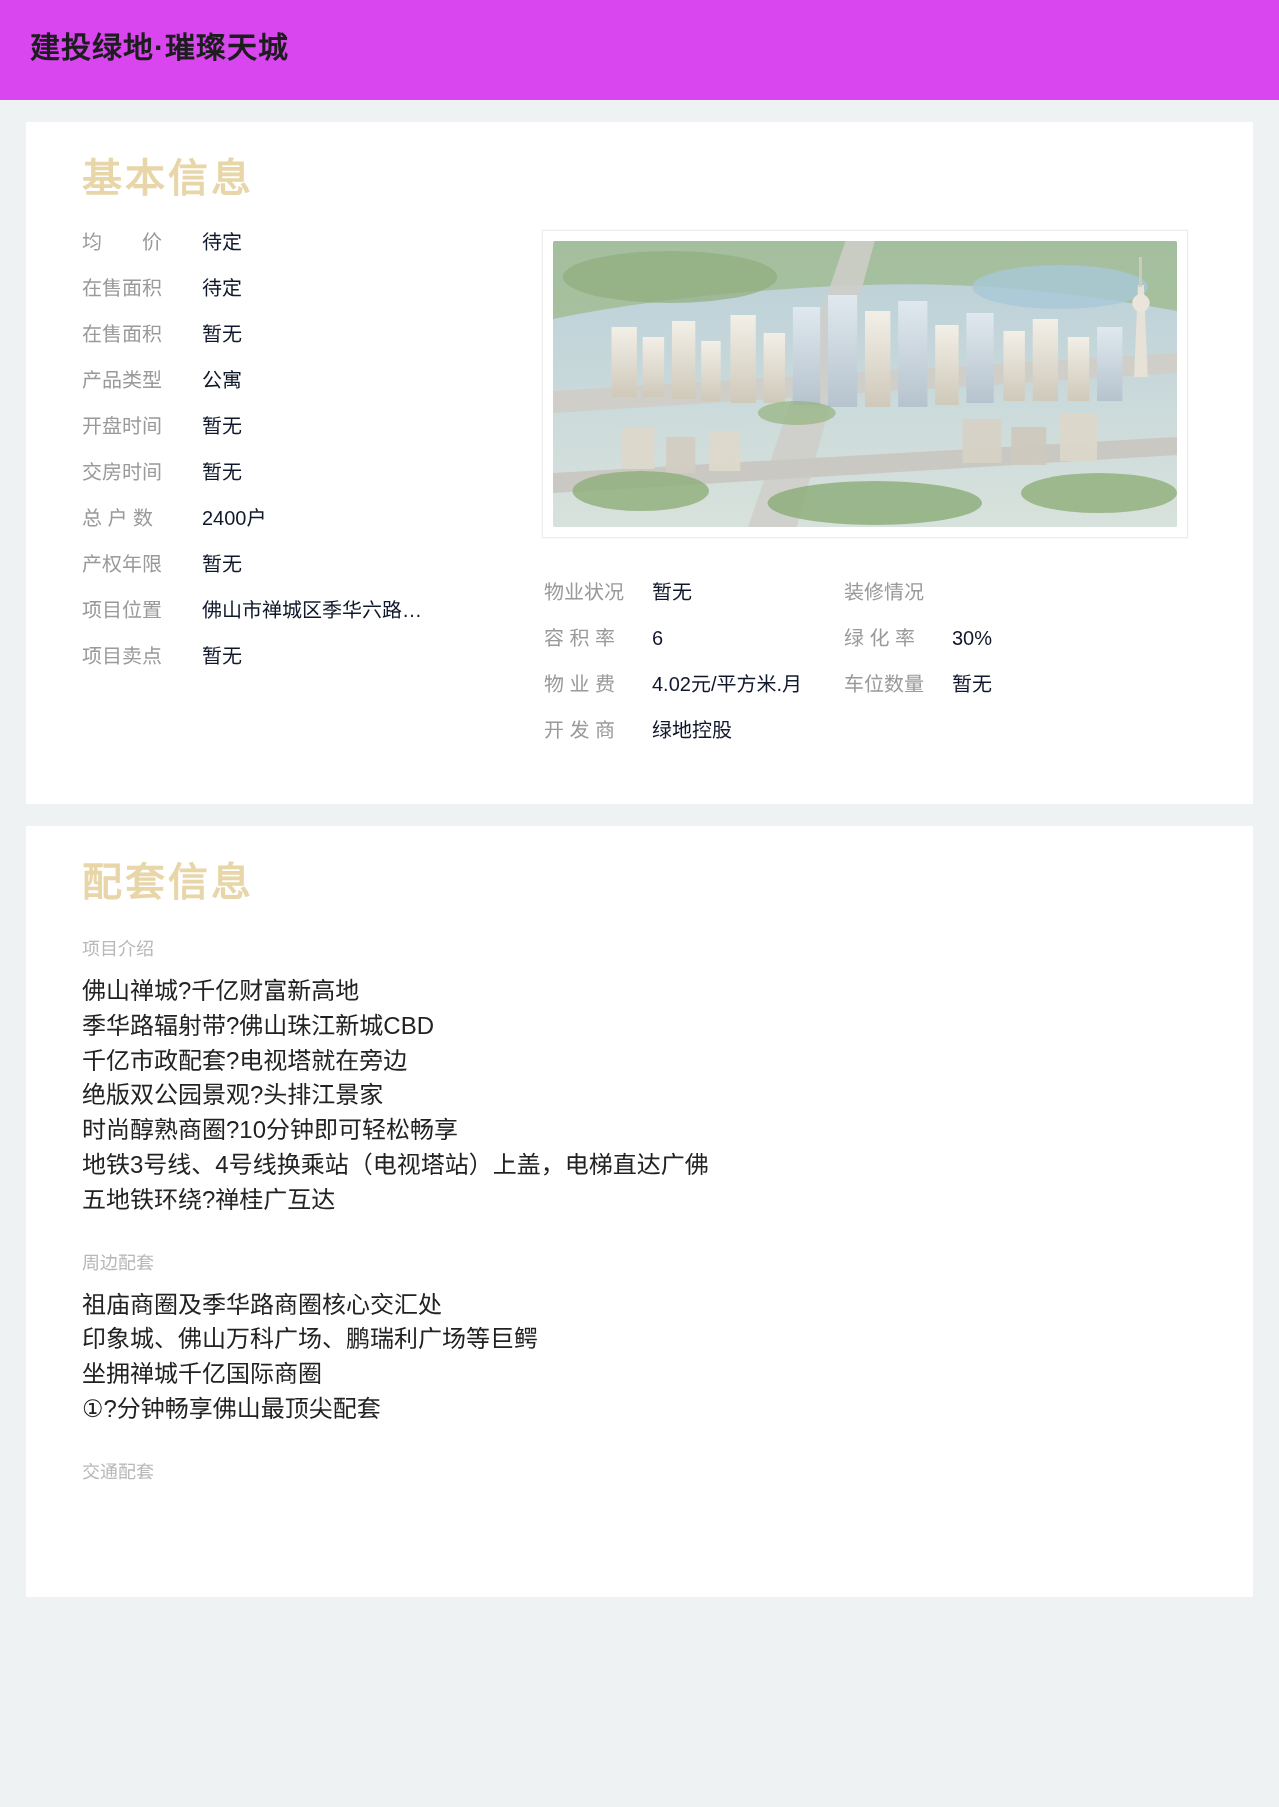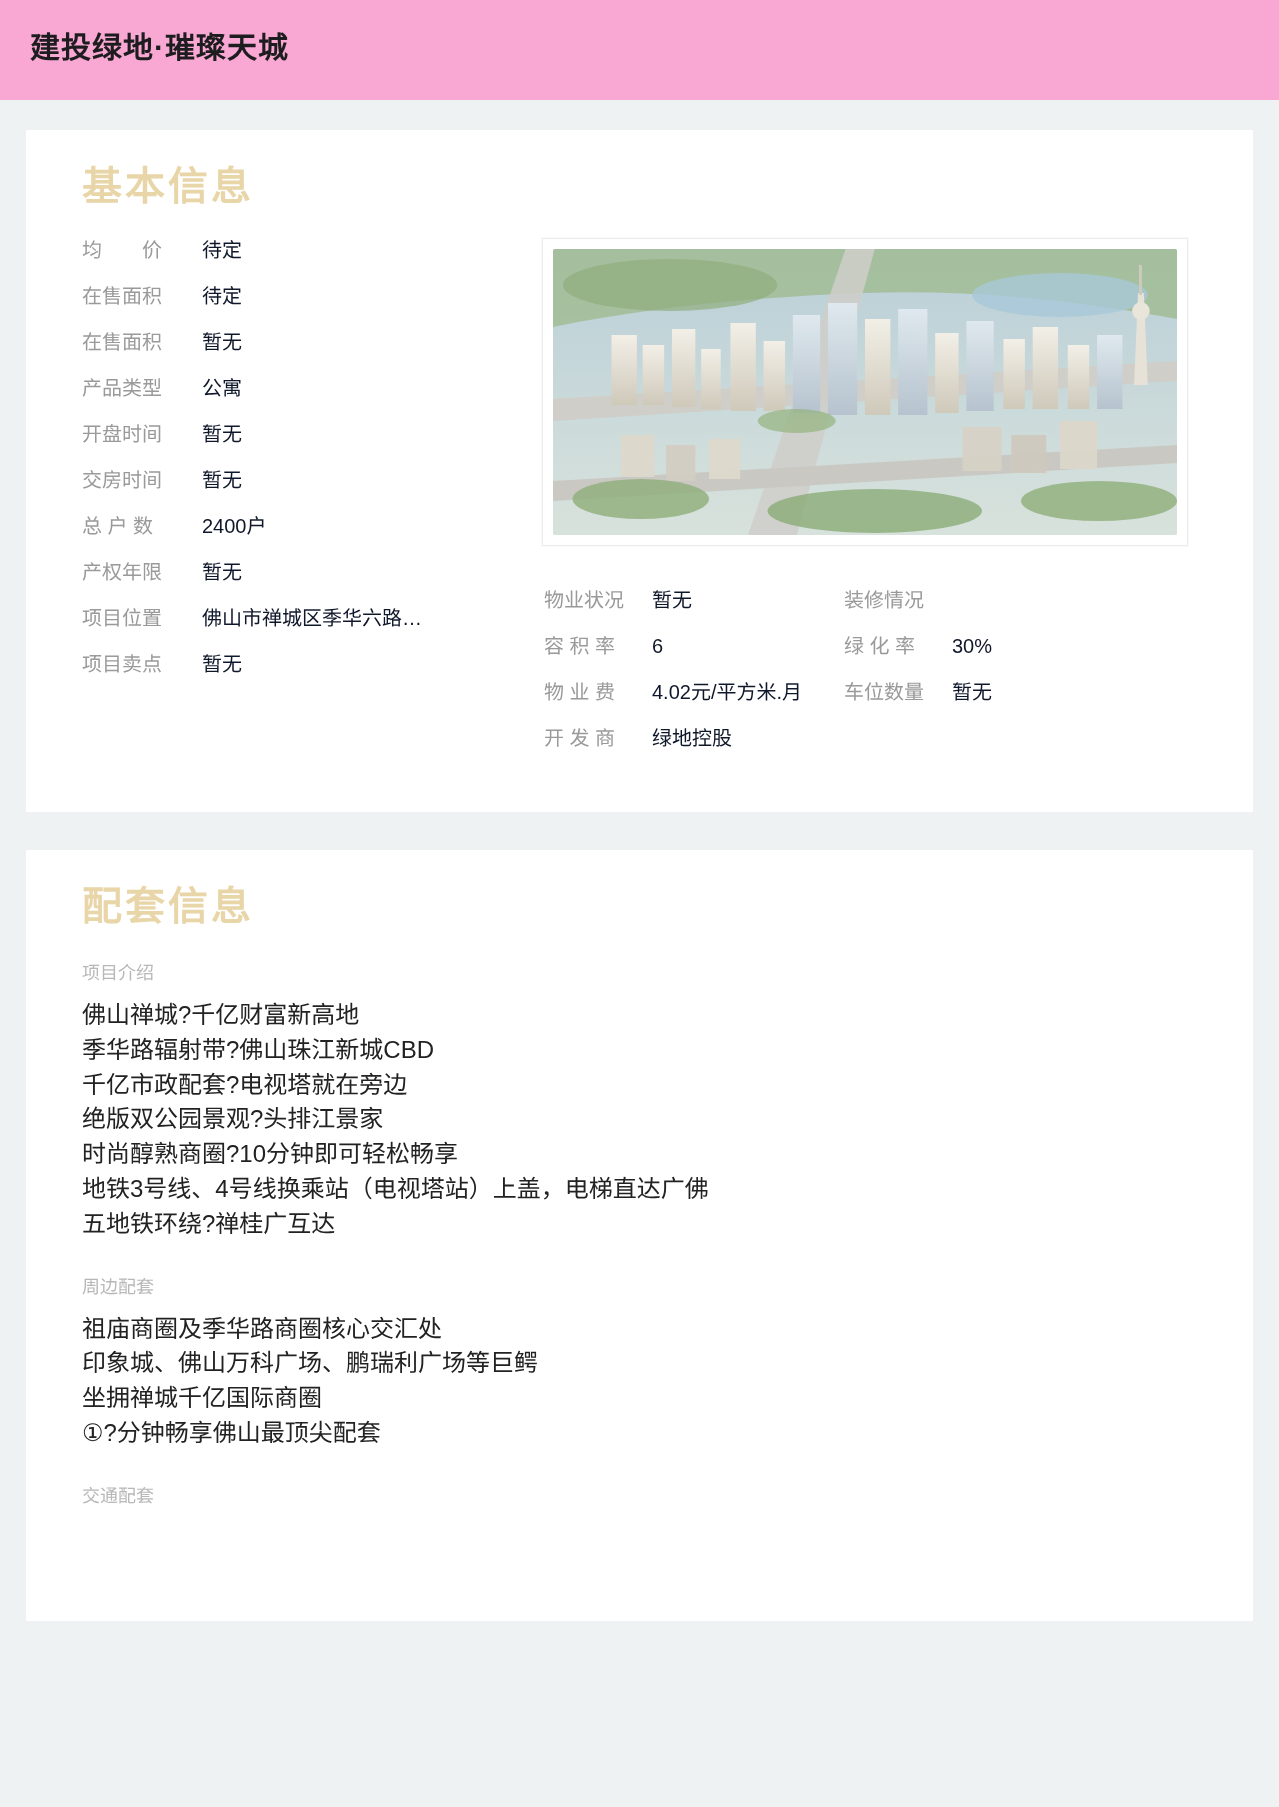--- a/index.html
+++ b/index.html
@@ -12,35 +12,35 @@
     width: 1279px;
     min-height: 1807px;
     -webkit-font-smoothing: antialiased;
   }
   .page {
     width: 1279px;
     box-sizing: border-box;
   }
   
   .header {
-    background: #f9a8d4;
+    background: #d946ef;
     padding: 30px 20px 34px 30px;
     box-sizing: border-box;
   }
   .header .title {
     font-size: 30px;
     font-weight: bold;
     color: #1d1d1f;
     letter-spacing: 1px;
     line-height: 1.2;
   }
   
   .card {
     background: #ffffff;
-    margin: 8px 26px;
+    margin: 0 26px;
     box-sizing: border-box;
     padding: 34px 28px 40px 36px;
   }
   .gap { height: 22px; }
   .section-title {
     font-size: 40px;
     font-weight: bold;
     color: #e8d6a8;
     letter-spacing: 3px;
     margin: 0 0 30px 20px;

